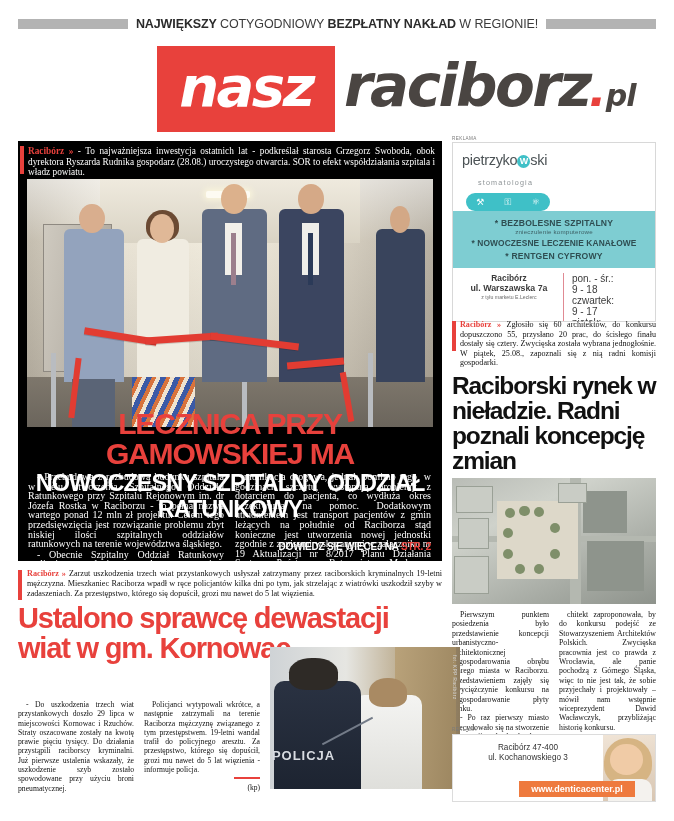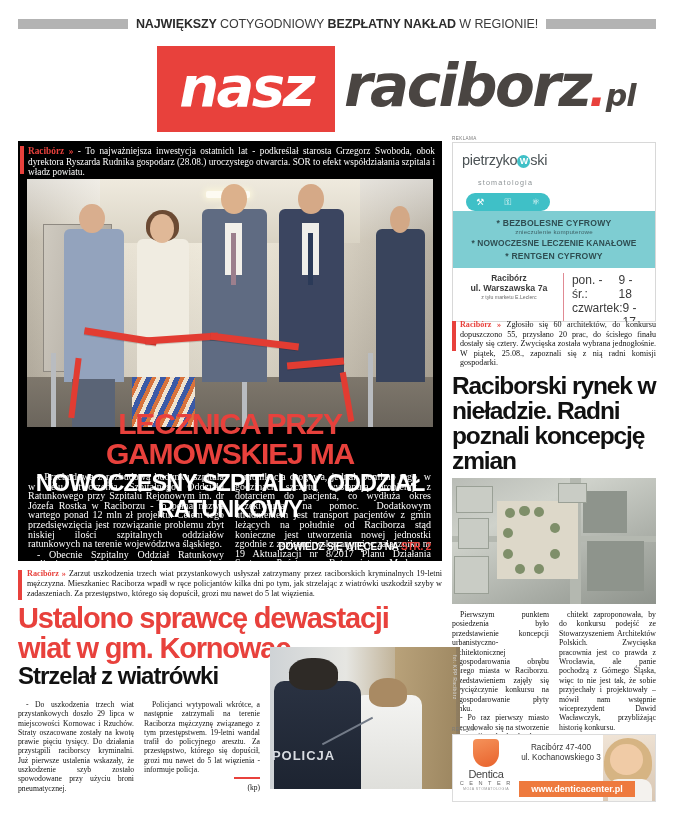--- a/index.html
+++ b/index.html
@@ -254,21 +254,21 @@
   .dent-bullets .b1s { font-size: 6.2px; color:#3d6065; letter-spacing:.2px; margin-top:0px;}
   .dent-bullets .b2 { font-size: 8.4px; font-weight: bold; color:#2f4e52; letter-spacing:.1px; margin-top:3px;}
   .dent-bullets .b3 { font-size: 8.6px; font-weight: bold; color:#2f4e52; letter-spacing:.2px; margin-top:3px;}
 
   .dent-info { display:flex; padding: 5px 2px 4px; background:#fff; }
   .dent-addr { flex: 1 1 55%; text-align:center; border-right: 1px solid #e08a93; }
   .dent-addr .l1 { font-size: 8.4px; font-weight: bold; color:#3b3b3b;}
   .dent-addr .l2 { font-size: 8.8px; font-weight: bold; color:#3b3b3b;}
   .dent-addr .l3 { font-size: 5.2px; color:#6c6c6c; margin-top:1px;}
   .dent-hours { flex: 1 1 45%; padding-left: 8px; }
-  .dent-hours .row { display:flex; justify-content:space-between; font-size: 12px; color:#3b3b3b; padding-right: 6px;}
+  .dent-hours .row { display:flex; justify-content:space-between; font-size: 10px; color:#3b3b3b; padding-right: 6px; flex-direction: column;}
   .dent-phone {
     background: #a16207; color: #fff; text-align:center;
     font-size: 12.2px; letter-spacing: .2px; padding: 3px 0 4px;
   }
   .dent-phone .ph-icon { font-size: 10px; vertical-align:1px; }
 
   
   .right-article { position: absolute; left: 452px; top: 320px; width: 204px; }
   .ra-kicker {
     font-family: "Liberation Serif", serif;
@@ -501,21 +501,21 @@
     </div>
     <div class="dent-photo">
       <div class="dp-chair"></div>
       <div class="dp-doc"></div>
       <div class="dp-doc-h"></div>
       <div class="dp-pat"></div>
       <div class="dp-pat-h"></div>
     </div>
   </div>
   <div class="dent-bullets">
-    <div class="b1">* BEZBOLESNE CYFROWY</div>
+    <div class="b1">* BEZBOLESNE SZPITALNY</div>
     <div class="b1s">znieczulenie komputerowe</div>
     <div class="b2">* NOWOCZESNE LECZENIE KANAŁOWE</div>
     <div class="b3">* RENTGEN CYFROWY</div>
   </div>
   <div class="dent-info">
     <div class="dent-addr">
       <div class="l1">Racibórz</div>
       <div class="l2">ul. Warszawska 7a</div>
       <div class="l3">z tyłu marketu E.Leclerc</div>
     </div>
@@ -578,21 +578,20 @@
   <div class="ra-more">
     <span>DOWIEDZ SIĘ WIĘCEJ NA </span><span class="str">STR. 2</span>
   </div>
 </div>
 
 <div class="bottom-article">
   <div class="ba-kicker">
     <span class="place">Racibórz</span><span class="place"> »</span><span> Zarzut uszkodzenia trzech wiat przystankowych usłyszał zatrzymany przez raciborskich kryminalnych 19-letni mężczyzna. Mieszkaniec Raciborza wpadł w ręce policjantów kilka dni po tym, jak strzelając z wiatrówki uszkodził szyby w zadaszeniach. Za przestępstwo, którego się dopuścił, grozi mu nawet do 5 lat więzienia.</span>
   </div>
   <div class="ba-hl-red">Ustalono sprawcę dewastacji wiat w gm. Kornowac.</div>
-  <div class="ba-hl-black">Strzelał z wiatrówki</div>
 
   <div class="ba-photo">
     <div class="pol-wall"></div>
     <div class="pol-door"></div>
     <div class="pol-man"></div>
     <div class="pol-man-h"></div>
     <div class="pol-cop"></div>
     <div class="pol-cop-h"></div>
     <div class="pol-stripe"></div>
     <div class="pol-text">POLICJA</div>
@@ -606,26 +605,20 @@
     <div class="col">
       <p>Policjanci wytypowali wkrótce, a następnie zatrzymali na terenie Raciborza mężczyznę związanego z tym przestępstwem. 19-letni wandal trafił do policyjnego aresztu. Za przestępstwo, którego się dopuścił, grozi mu nawet do 5 lat więzienia - informuje policja.</p>
       <div class="ba-sign-rule"></div>
       <div class="ba-sign">(kp)</div>
     </div>
   </div>
 </div>
 
 <div class="reklama" style="left:452px; top:727px;">REKLAMA</div>
 <div class="ad-dentica">
-  <div class="dc-left">
-    <div class="dc-shield"></div>
-    <div class="dc-name">Dentica</div>
-    <div class="dc-sub">C E N T E R</div>
-    <div class="dc-tag">MOJA STOMATOLOGIA</div>
-  </div>
   <div class="dc-mid">
     <div class="dc-addr">
       <div>Racibórz 47-400</div>
       <div>ul. Kochanowskiego 3</div>
     </div>
   </div>
   <div class="dc-right">
     <div class="dc-hair"></div>
     <div class="dc-face"></div>
     <div class="dc-body-sh"></div>

